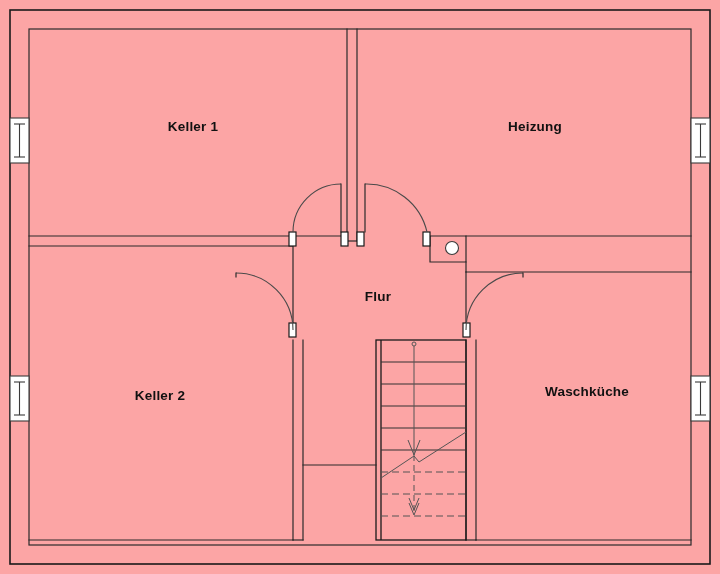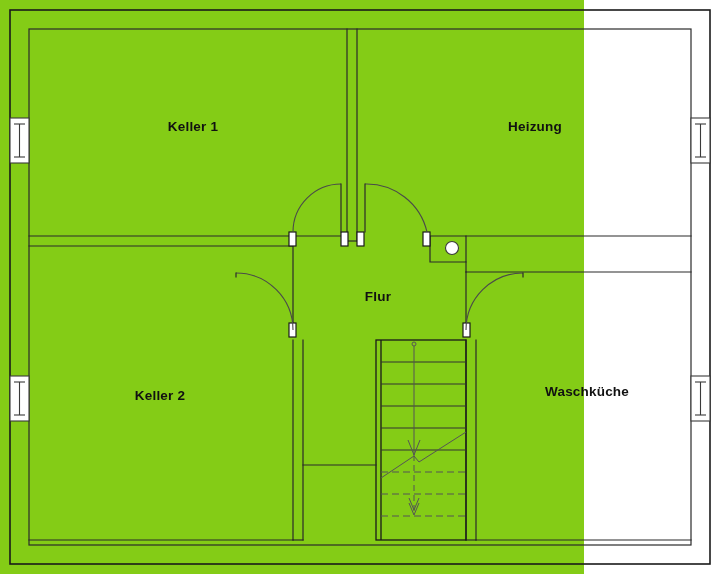--- a/index.html
+++ b/index.html
@@ -8,23 +8,23 @@
     background: #ffffff;
   }
   body {
     width: 720px;
     height: 574px;
     font-family: "Liberation Sans", sans-serif;
     overflow: hidden;
   }
   #floorplan-root {
     position: relative;
-    width: 584px;
+    width: 720px;
     height: 574px;
-    background: #84cc16;
+    background: #fca5a5;
   }
   svg#plan {
     display: block;
     width: 720px;
     height: 574px;
   }
   .wall {
     fill: none;
     stroke: #1a1a1a;
     stroke-width: 1.6;

